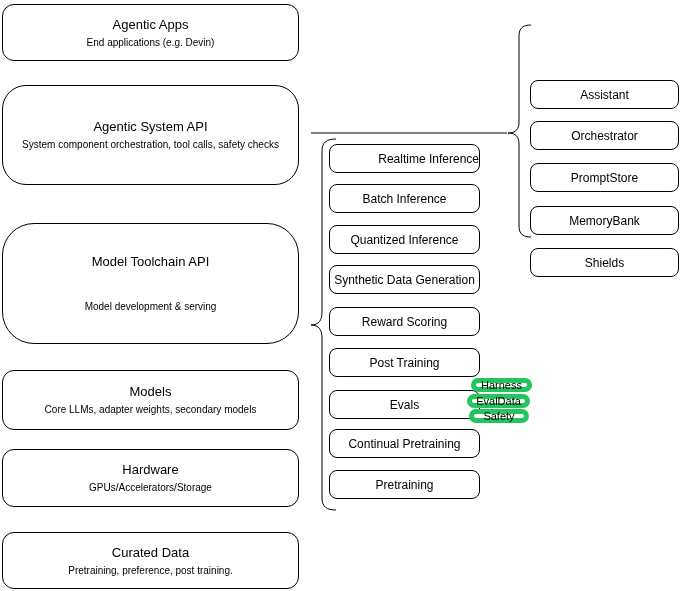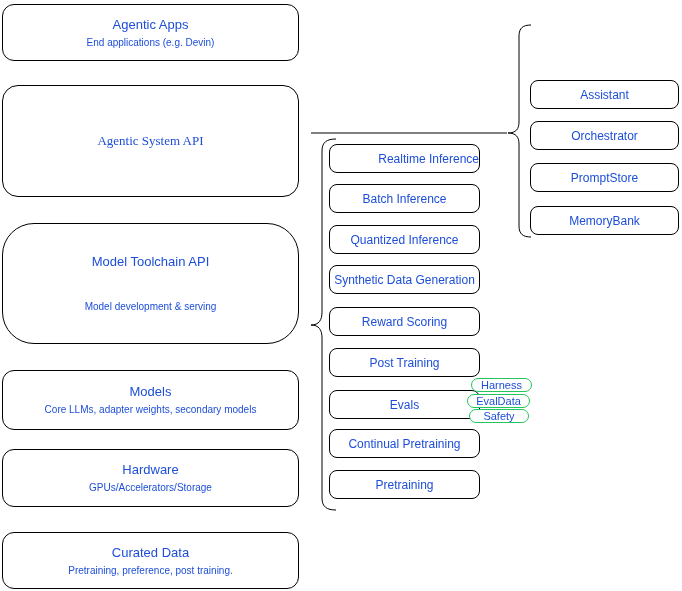--- a/index.html
+++ b/index.html
@@ -2,21 +2,21 @@
 <html><head>
 <meta charset="utf-8">
 <style>
   html, body { margin: 0; padding: 0; background: #ffffff; }
   .canvas {
     position: relative;
     width: 682px;
     height: 591px;
     background: #ffffff;
     font-family: "Liberation Sans", sans-serif;
-    color: #1d4ed8;
+    color: #000000;
     overflow: hidden;
   }
   svg.overlay {
     position: absolute;
     left: 0; top: 0;
     width: 682px; height: 591px;
     pointer-events: none;
   }
   svg.overlay path {
     fill: none;
@@ -31,40 +31,40 @@
     display: flex;
     align-items: center;
     justify-content: center;
     text-align: center;
   }
   
   .lb { left: 2px; width: 297px; flex-direction: column; }
   .lb .title { font-size: 13px; line-height: 16px; white-space: nowrap; }
   .lb .subtitle { font-size: 10px; line-height: 13px; margin-top: 3px; white-space: nowrap; }
   .lb1 { top: 4px;   height: 57px;  border-radius: 12px; }
-  .lb2 { top: 85px;  height: 112px; border-radius: 16px; font-family: Liberation Serif, serif; }
+  .lb2 { top: 85px;  height: 100px; border-radius: 24px; }
   .lb3 { top: 223px; height: 121px; border-radius: 32px; gap: 27px; }
   .lb4 { top: 370px; height: 60px;  border-radius: 12px; }
   .lb5 { top: 449px; height: 58px;  border-radius: 12px; }
   .lb6 { top: 532px; height: 57px;  border-radius: 12px; }
   
   .sm { height: 29px; border-radius: 8px; font-size: 12px; white-space: nowrap; }
   .mb { left: 329px; width: 151px; }
   .mb1 { top: 144px; justify-content: flex-end; } .mb2 { top: 184px; } .mb3 { top: 225px; }
   .mb4 { top: 265px; } .mb5 { top: 307px; } .mb6 { top: 348px; }
   .mb7 { top: 390px; } .mb8 { top: 429px; } .mb9 { top: 470px; }
   .rb { left: 530px; width: 149px; margin-top: 45px; }
   .rb1 { top: 35px; } .rb2 { top: 76px; } .rb3 { top: 118px; }
   .rb4 { top: 161px; } .rb5 { top: 203px; }
   
   .pill {
     position: absolute;
     box-sizing: border-box;
     background: #ffffff;
-    border: 1px solid #22c55e;
+    border: 5px solid #22c55e;
     border-radius: 8px;
     display: flex;
     align-items: center;
     justify-content: center;
     font-size: 11px;
     line-height: 11px;
     white-space: nowrap;
   }
   .p1 { left: 471px; top: 378px; width: 61px; height: 14px; }
   .p2 { left: 467px; top: 394px; width: 63px; height: 14px; }
@@ -83,20 +83,21 @@
 
     <path d="M 336 139 C 327 139 322 142 322 151 L 322 312 C 322 320 319 325 311 325 C 319 325 322 330 322 338 L 322 498 C 322 507 327 510 336 510"></path>
   </svg>
 
   <div class="node lb lb1">
     <div class="title">Agentic Apps</div>
     <div class="subtitle">End applications (e.g. Devin)</div>
   </div>
   <div class="node lb lb2">
     <div class="title">Agentic System API</div>
+    <div class="subtitle">System component orchestration, tool calls, safety checks</div>
   </div>
   <div class="node lb lb3">
     <div class="title">Model Toolchain API</div>
     <div class="subtitle">Model development &amp; serving</div>
   </div>
   <div class="node lb lb4">
     <div class="title">Models</div>
     <div class="subtitle">Core LLMs, adapter weights, secondary models</div>
   </div>
   <div class="node lb lb5">
@@ -151,14 +152,17 @@
   </div>
   <div class="node sm rb rb2">
     <span>Orchestrator</span>
   </div>
   <div class="node sm rb rb3">
     <span>PromptStore</span>
   </div>
   <div class="node sm rb rb4">
     <span>MemoryBank</span>
   </div>
+  <div class="node sm rb rb5">
+    <span>Shields</span>
+  </div>
 
 </div>
 
 </body></html>

